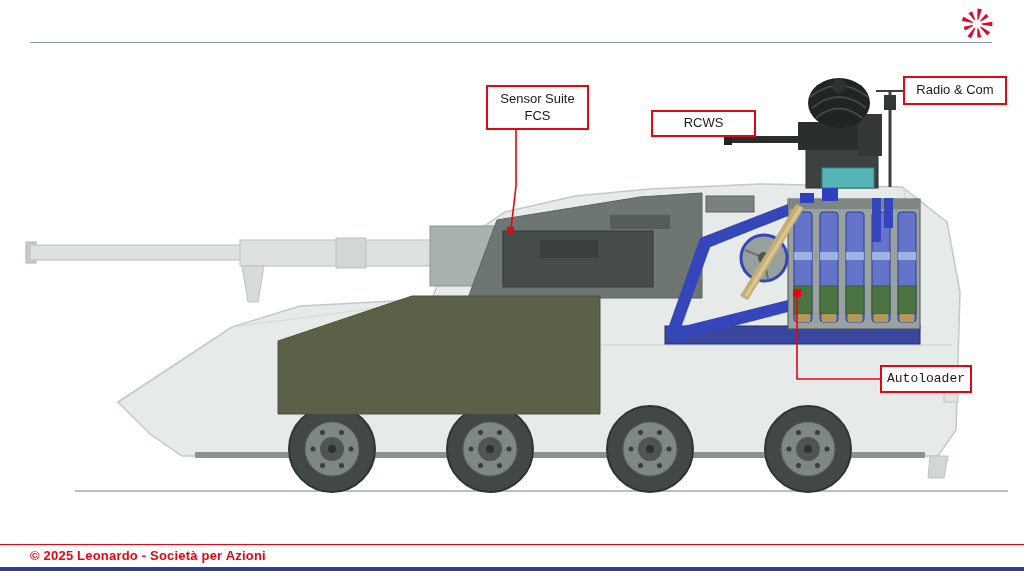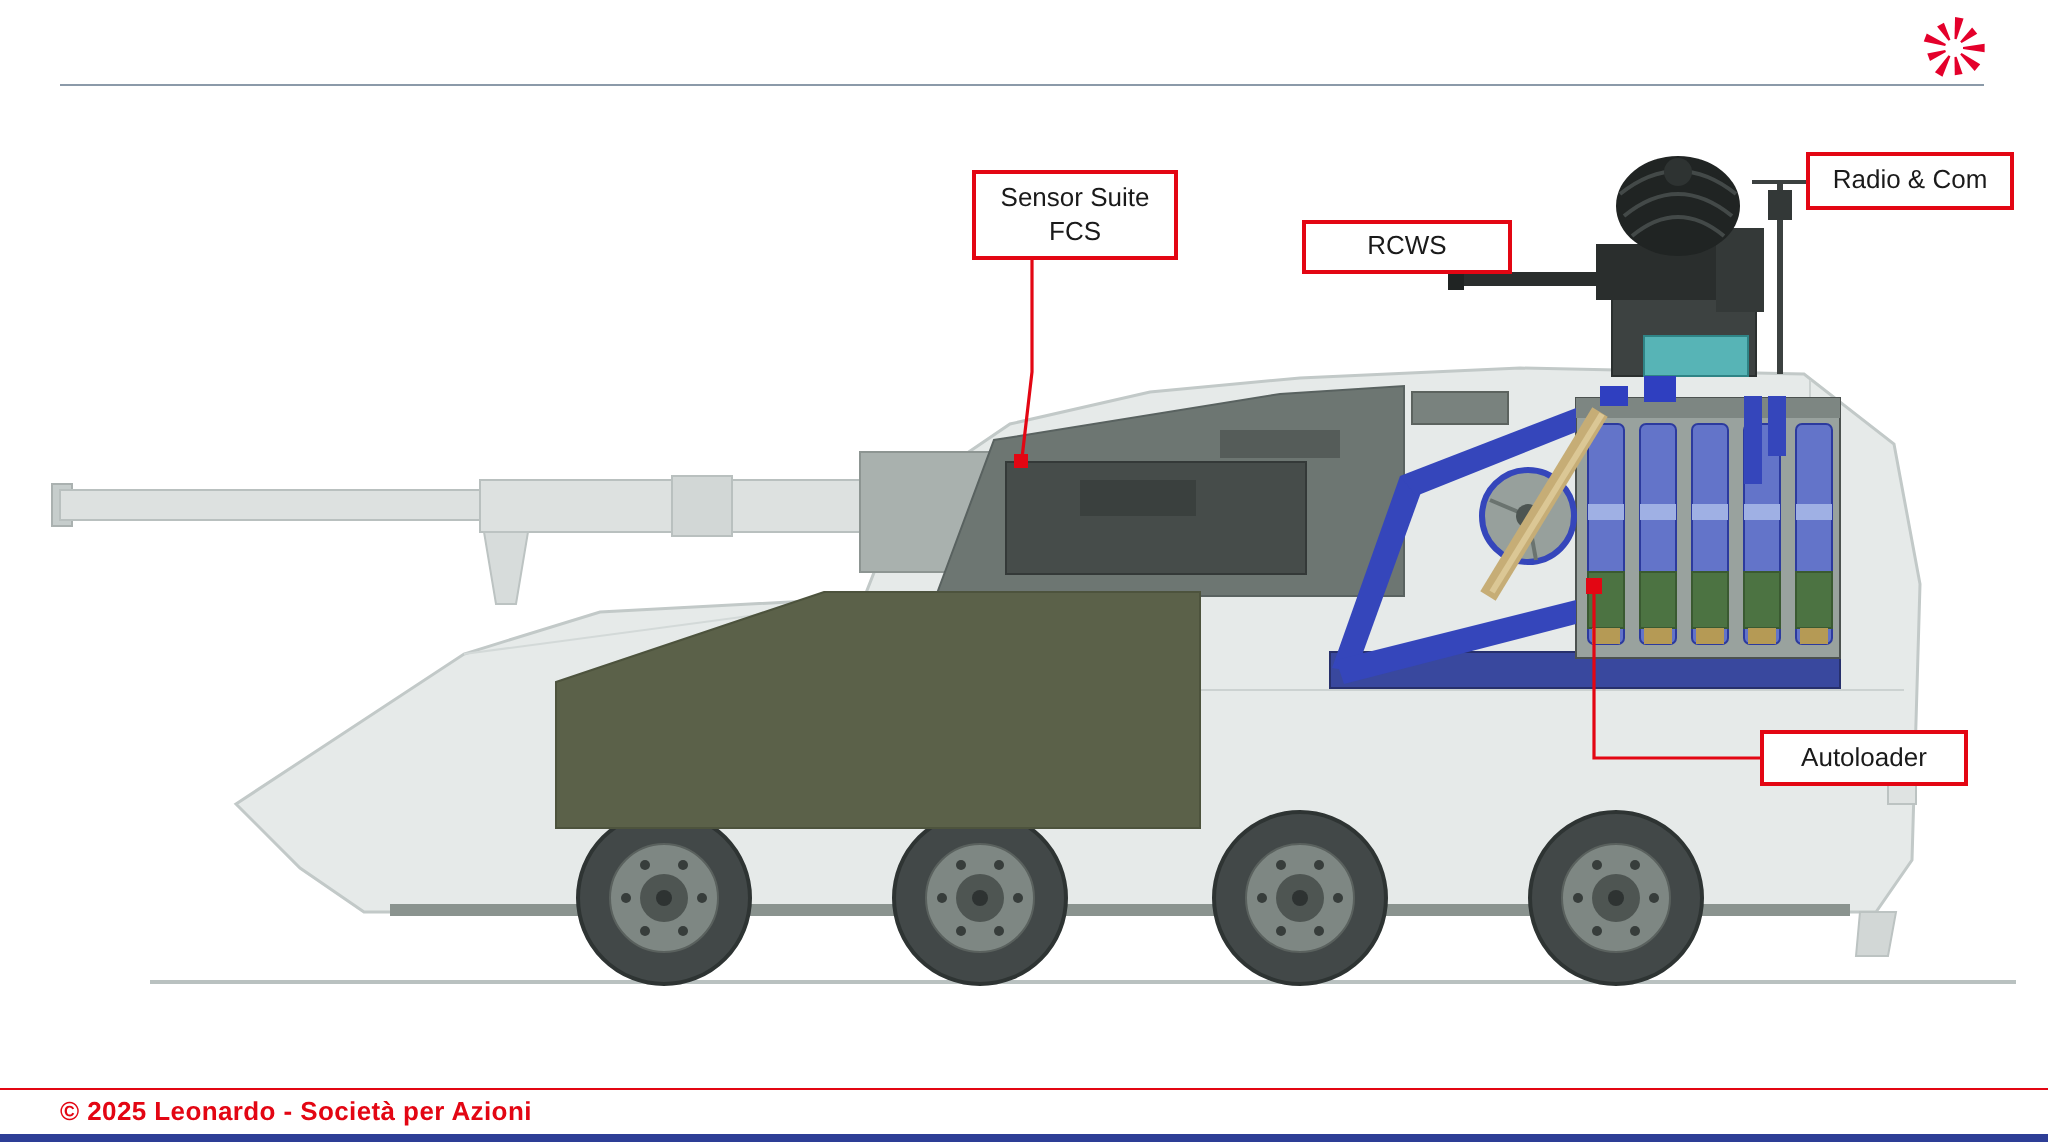--- a/index.html
+++ b/index.html
@@ -34,21 +34,21 @@
     color: #1a1a1a;
     display: flex; flex-direction: column;
     align-items: center; justify-content: center;
     text-align: center;
     font-size: 13px; line-height: 1.3;
     box-sizing: border-box;
   }
   .callout.sensor     { left: 486px; top: 85px;  width: 103px; height: 45px; }
   .callout.rcws       { left: 651px; top: 78px;  width: 105px; height: 27px; margin-top: 32px; }
   .callout.radio      { left: 903px; top: 76px;  width: 104px; height: 29px; }
-  .callout.autoloader { left: 880px; top: 365px; width: 104px; height: 28px; }
+  .callout.autoloader { left: 880px; top: 365px; width: 92px; height: 28px; font-family: Liberation Mono, monospace; }
   .footer-rule {
     position: absolute; left: 0; top: 544px;
     width: 1024px; height: 1px; background: #e30613;
   }
   .footer-copy {
     position: absolute; left: 30px; top: 548px;
     font-size: 13px; font-weight: 600; color: #e30613;
     letter-spacing: 0.2px;
   }
   .bottom-bar {

